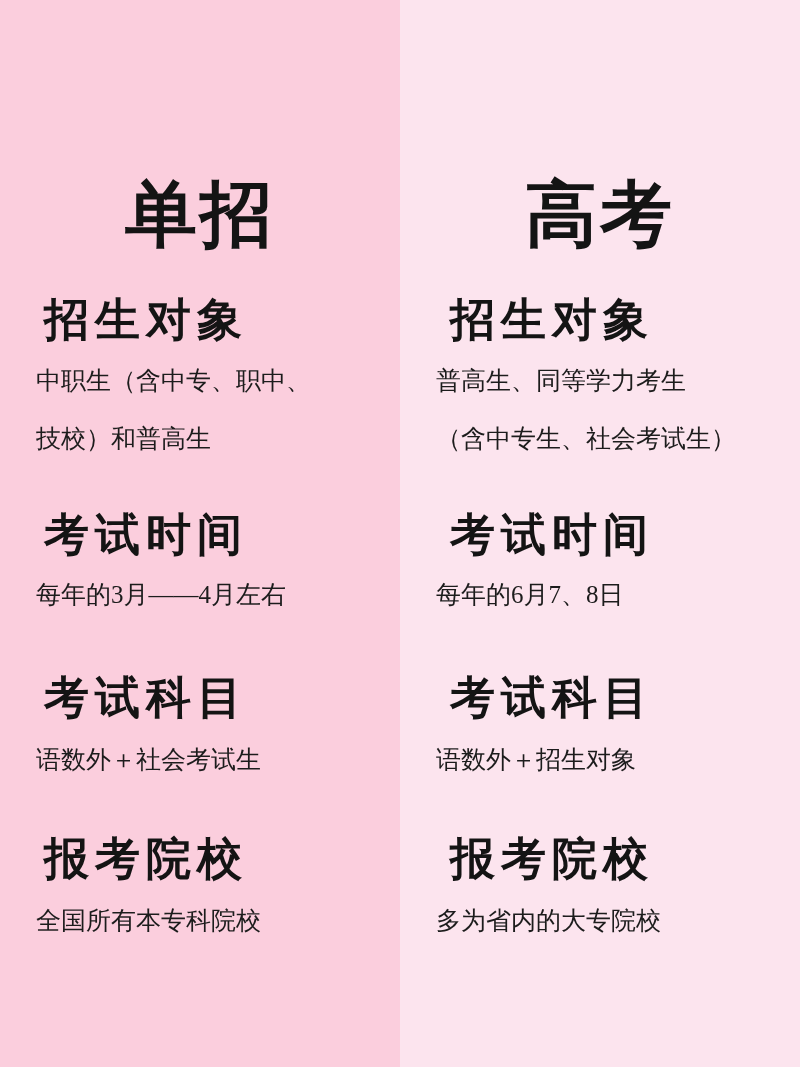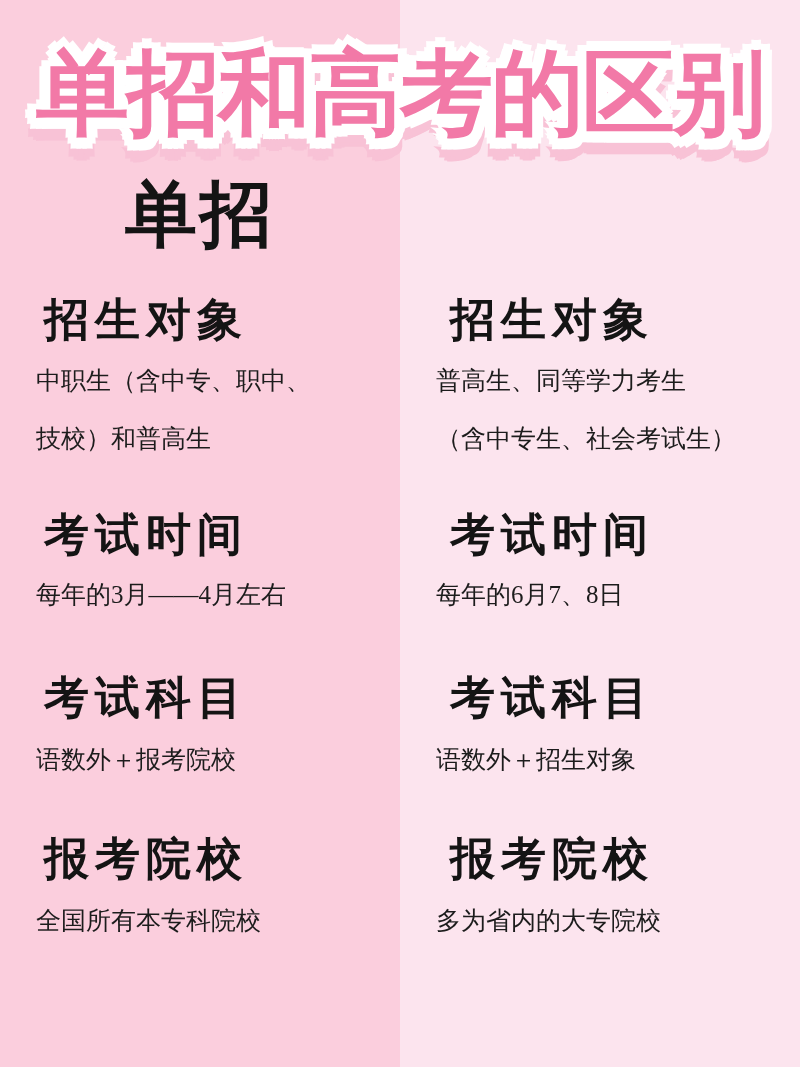--- a/index.html
+++ b/index.html
@@ -84,48 +84,48 @@
   .col-right .section-label { left: 50px; }
   .col-right .section-body  { left: 36px; }
 </style>
 </head>
 <body>
 
 <div class="page">
   <div class="bg-half bg-left"></div>
   <div class="bg-half bg-right"></div>
 
-  <div class="poster-title">单招和高考的区别</div>
 
   <div class="col col-left">
     <div class="col-header">单招</div>
 
     <div class="section-label row1-label">招生对象</div>
     <div class="section-body row1-body">
       <div class="body-line">中职生（含中专、职中、</div>
       <div class="body-line">技校）和普高生</div>
     </div>
 
     <div class="section-label row2-label">考试时间</div>
     <div class="section-body row2-body">
       <div class="body-line">每年的3月——4月左右</div>
     </div>
 
     <div class="section-label row3-label">考试科目</div>
     <div class="section-body row3-body">
-      <div class="body-line">语数外＋报考院校</div>
+      <div class="body-line">语数外＋社会考试生</div>
     </div>
 
     <div class="section-label row4-label">报考院校</div>
     <div class="section-body row4-body">
       <div class="body-line">全国所有本专科院校</div>
     </div>
   </div>
 
   <div class="col col-right">
+    <div class="col-header">高考</div>
 
     <div class="section-label row1-label">招生对象</div>
     <div class="section-body row1-body">
       <div class="body-line">普高生、同等学力考生</div>
       <div class="body-line">（含中专生、社会考试生）</div>
     </div>
 
     <div class="section-label row2-label">考试时间</div>
     <div class="section-body row2-body">
       <div class="body-line">每年的6月7、8日</div>

